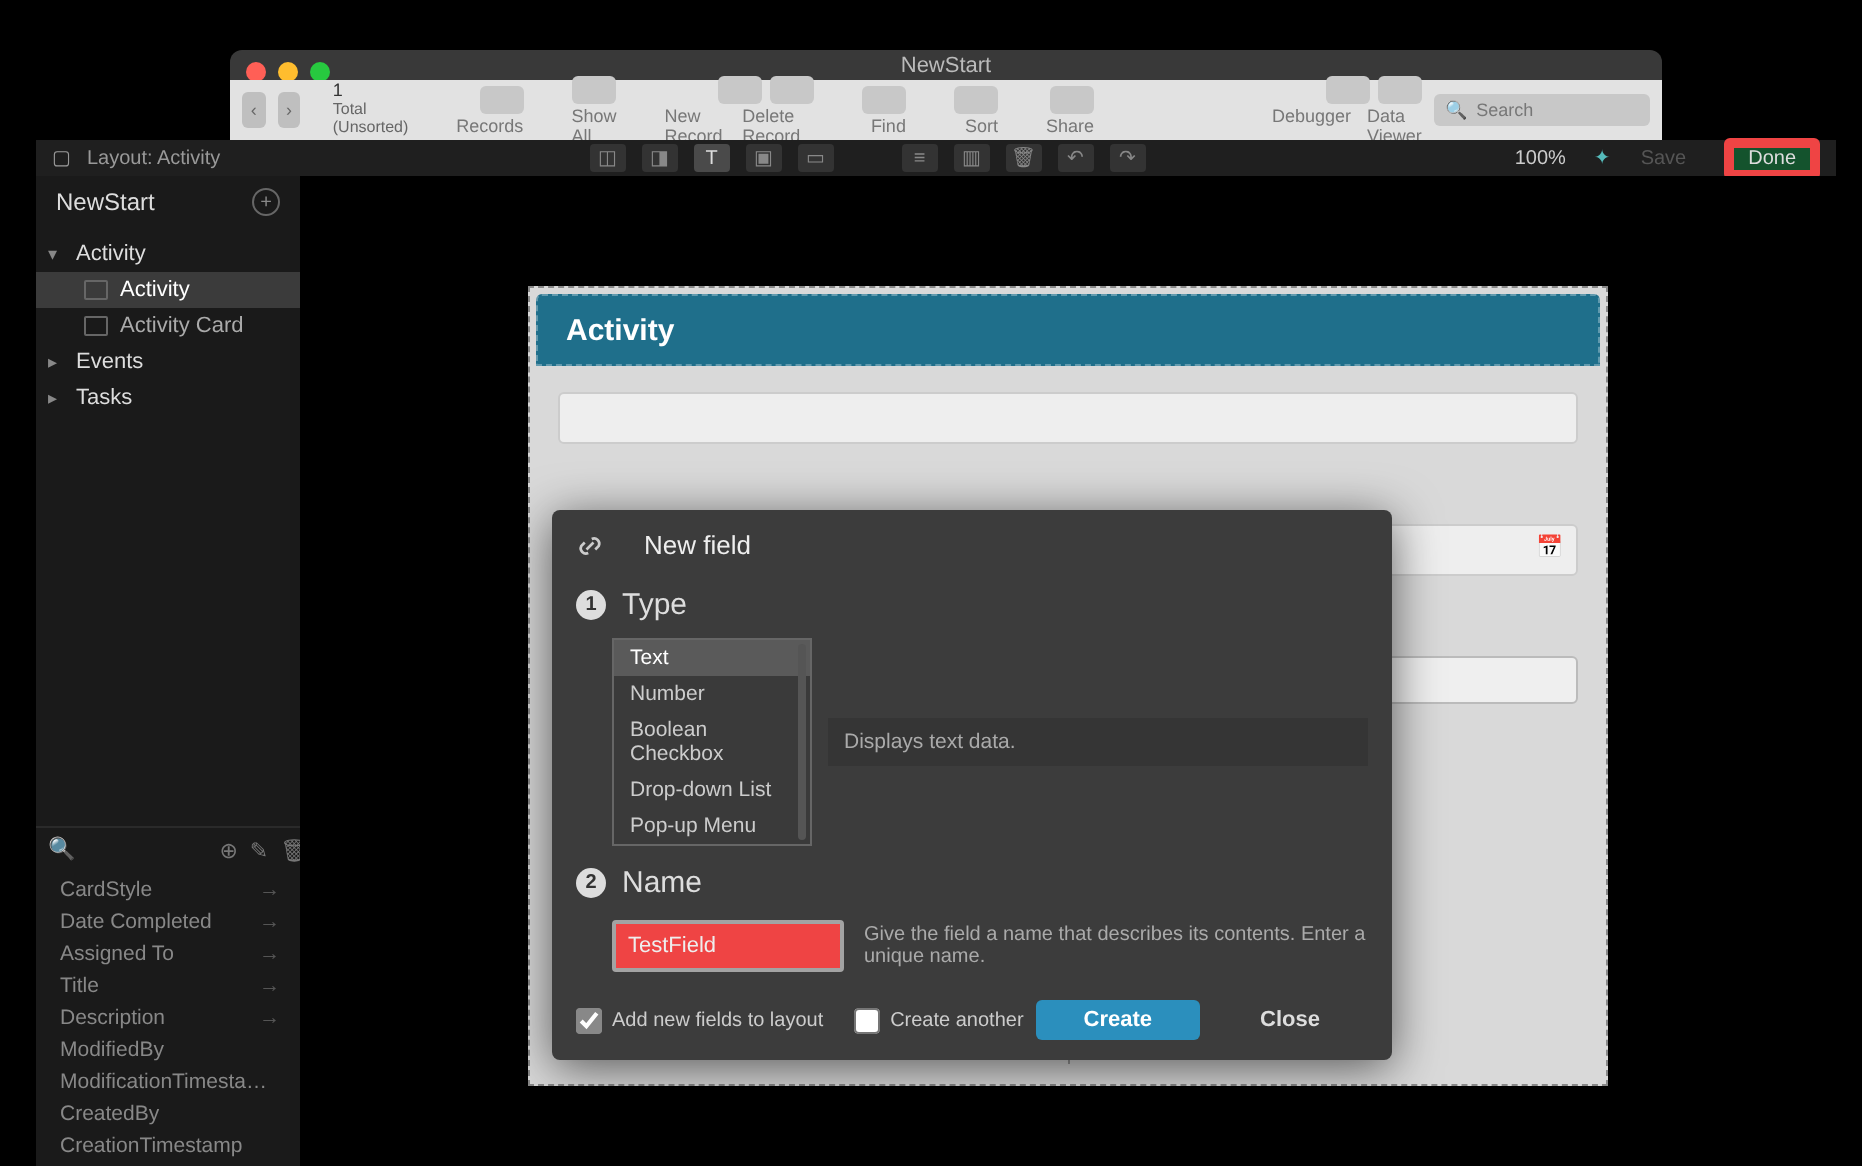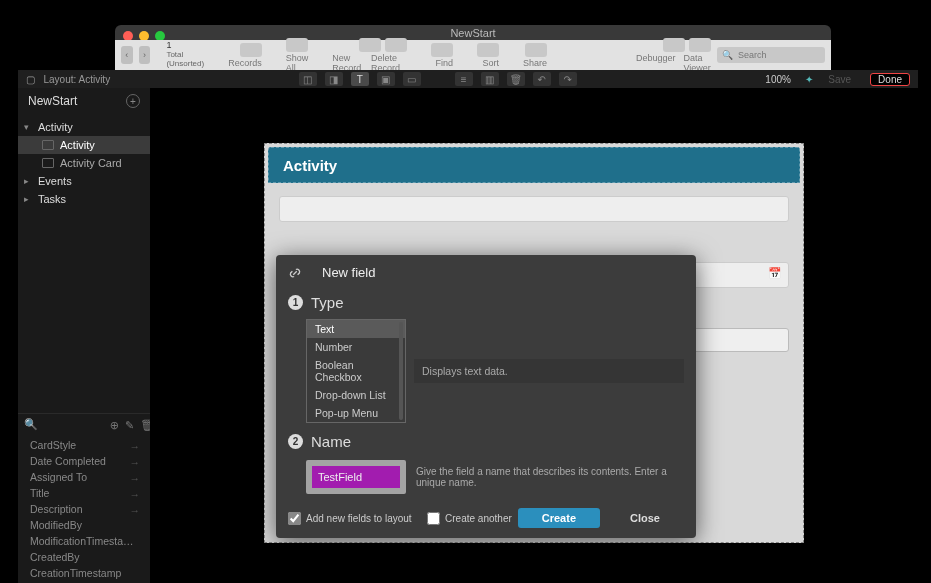--- a/index.html
+++ b/index.html
@@ -39,21 +39,21 @@
     position: absolute; left: 18px; top: 70px; right: 13px; bottom: 0;
     background: #0a0a0a;
   }
   .editor-top {
     height: 18px; background: #1f1f1f; display: flex; align-items: center; padding: 0 8px; gap: 8px; color: #999; font-size:10px;
   }
   .editor-top .spacer { flex: 1; }
   .editor-top .tbtn { width:18px; height:14px; background:#333; border-radius:2px; display:inline-flex; align-items:center;justify-content:center;color:#888;}
   .editor-top .tbtn.active { background:#4a4a4a; color:#ddd;}
   .editor-top .zoom { color:#ccc; font-size:10px; margin-right:6px;}
-  .editor-top .done-btn { background:#000000; border:1px solid #ef4444; border-radius:3px; padding:0 7px; color:#ddd; font-size:10px;}
+  .editor-top .done-btn { background:#14532d; border:5px solid #ef4444; border-radius:3px; padding:0 7px; color:#ddd; font-size:10px;}
   .editor-top .save-btn { color:#555; font-size:10px; margin-right:4px; padding:1px 7px;}
 
   
   .sidebar {
     position:absolute; left:0; top:18px; width:132px; bottom:0; background:#1a1a1a;
     display:flex; flex-direction:column;
   }
   .sidebar .file-header {
     display:flex; align-items:center; justify-content:space-between; padding:6px 10px; color:#ddd; font-size:12px;
   }
@@ -104,21 +104,21 @@
   .step-num { width:15px;height:15px; border-radius:50%; background:#ddd; color:#333; font-size:10px; font-weight:700; display:inline-flex;align-items:center;justify-content:center;}
   .step-label { color:#ddd; font-size:15px;}
   .type-row { display:flex; gap:8px; padding:4px 12px 4px 30px;align-items:center;}
   .type-list { width:100px; border:1px solid #666; background:#3a3a3a; height:104px; overflow:hidden; font-size:10.5px; position:relative;}
   .type-list .opt { padding:3px 8px; color:#ccc;}
   .type-list .opt.selected { background:#5a5a5a; color:#fff;}
   .type-list::after{content:""; position:absolute; right:2px; top:2px; bottom:2px; width:4px; background:#555; border-radius:2px;}
   .type-desc { flex:1; background:#353535; border:0; padding:6px 8px; color:#aaa; font-size:10.5px;}
   .name-row { display:flex; gap:10px; align-items:center; padding:6px 12px 4px 30px;}
   .name-row input {
-    width:100px; background:#a21caf; border:6px solid #a3a3a3; outline:none; color:#eee;
+    width:116px; background:#ef4444; border:2px solid #a3a3a3; outline:none; color:#eee;
     padding:5px 6px; font-size:11px; border-radius:2px;
   }
   .name-row .hint { color:#aaa; font-size:10px; flex:1;}
   .modal-footer { display:flex; align-items:center; padding:10px 12px 0 12px; font-size:10px; color:#ccc;}
   .modal-footer .chk { display:flex; align-items:center; gap:5px;}
   .modal-footer .chk input { accent-color:#888;}
   .modal-footer .spacer { flex:1;}
   .modal-footer .btn { padding:4px 24px; border-radius:3px; font-size:11px; margin-left:6px;font-weight:bold;}
   .modal-footer .btn.create { background:#2b8fbd; color:#fff;}
   .modal-footer .btn.close { color:#ddd;}

